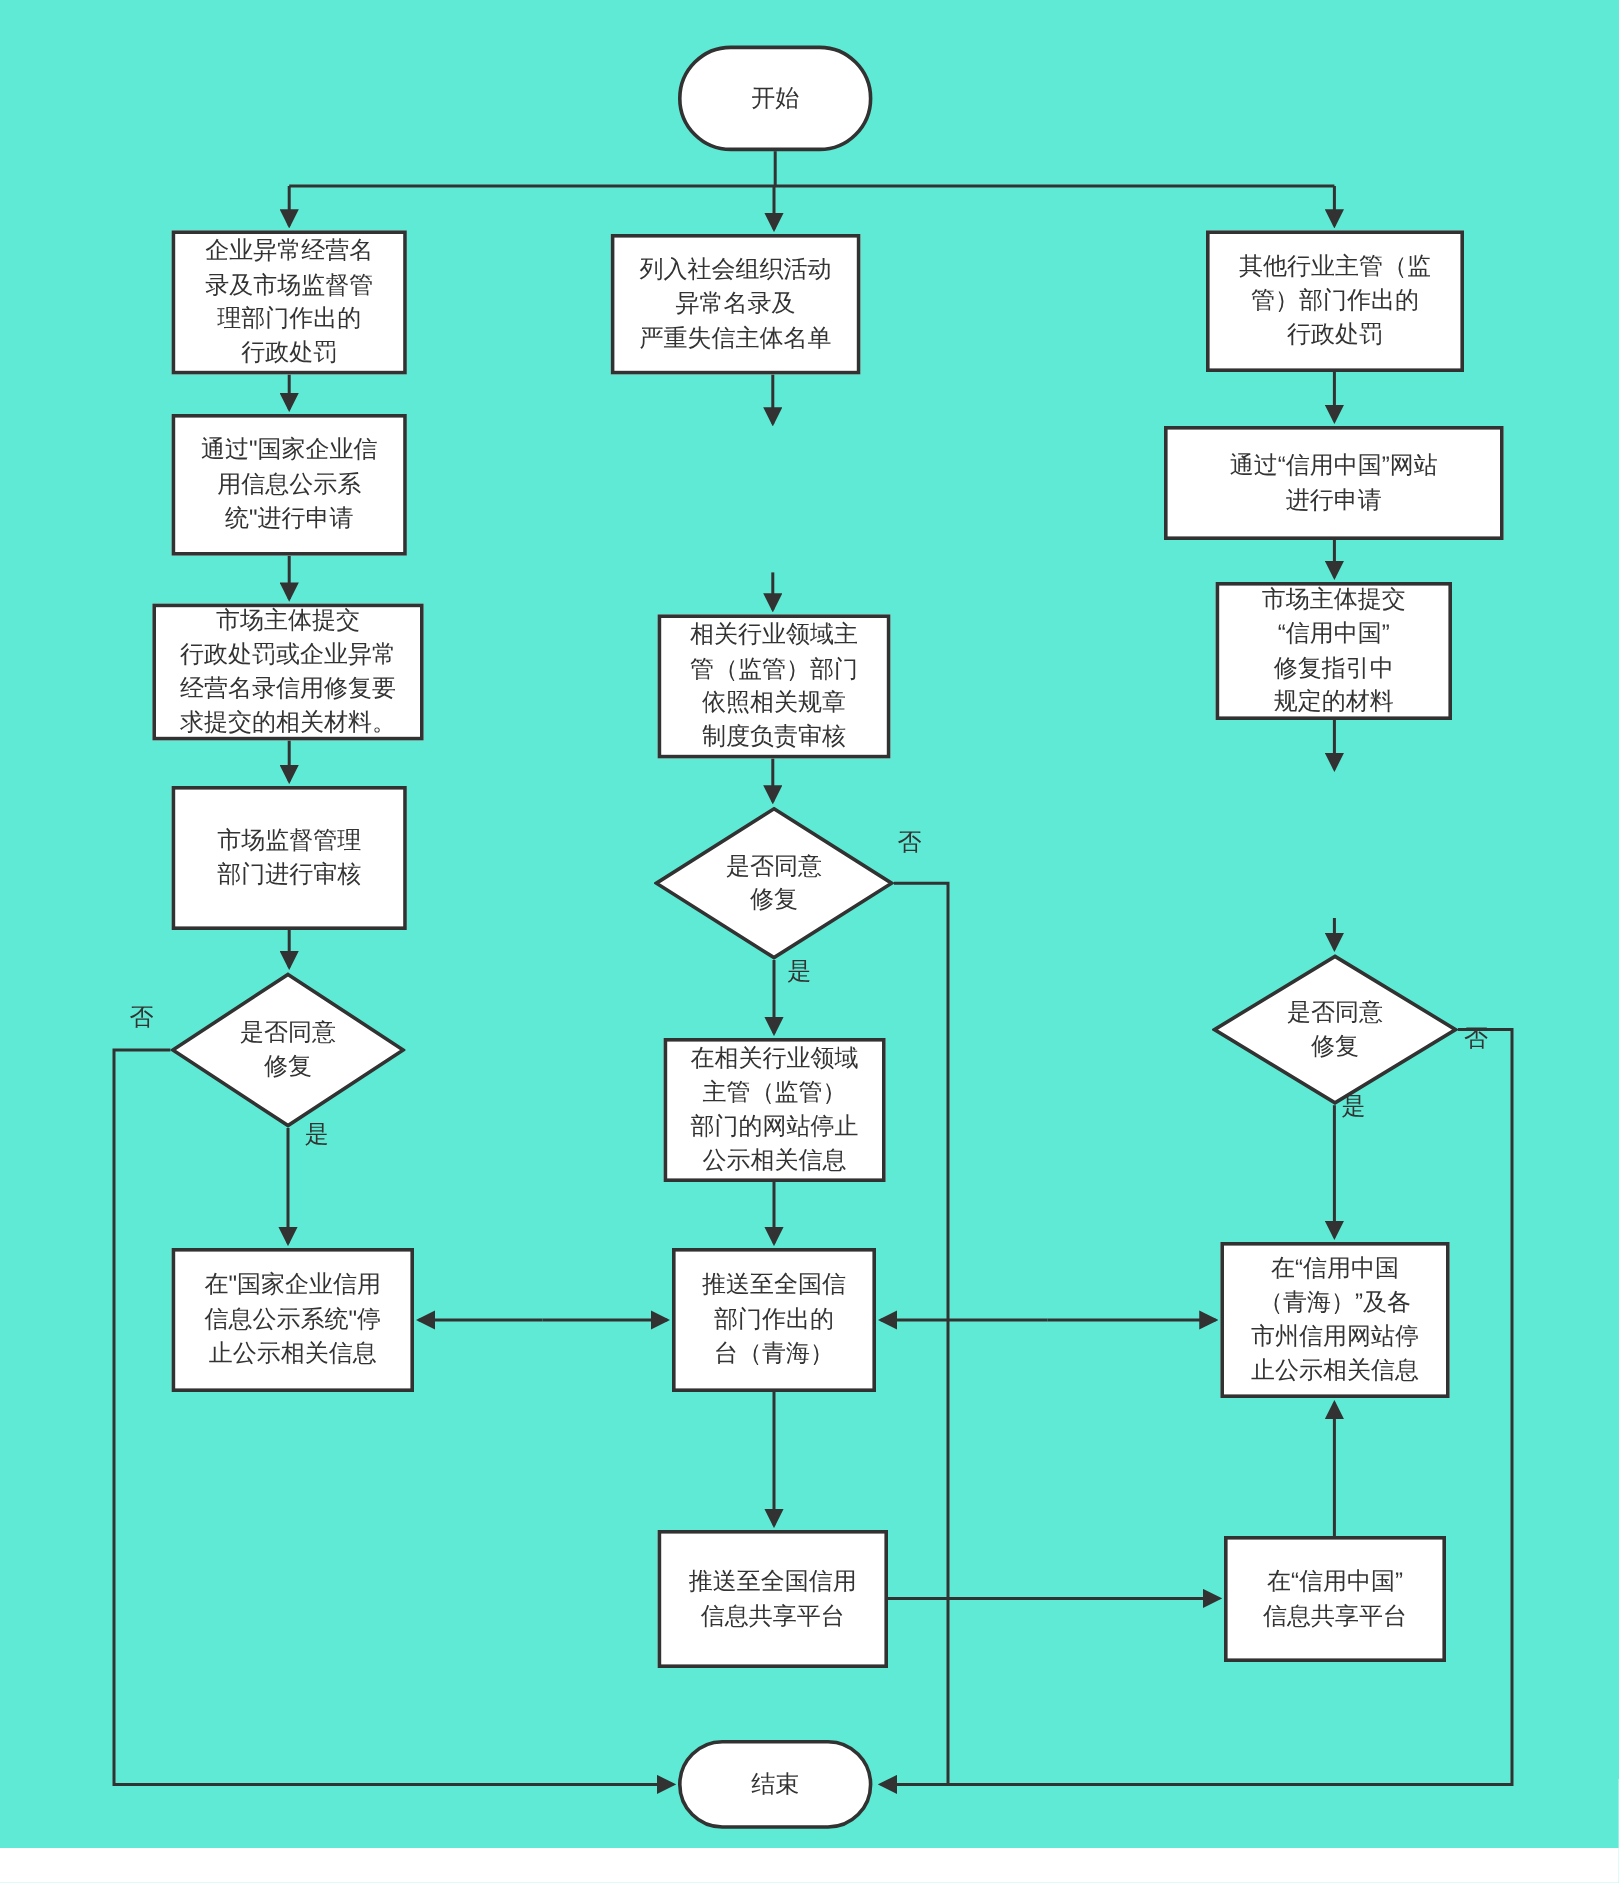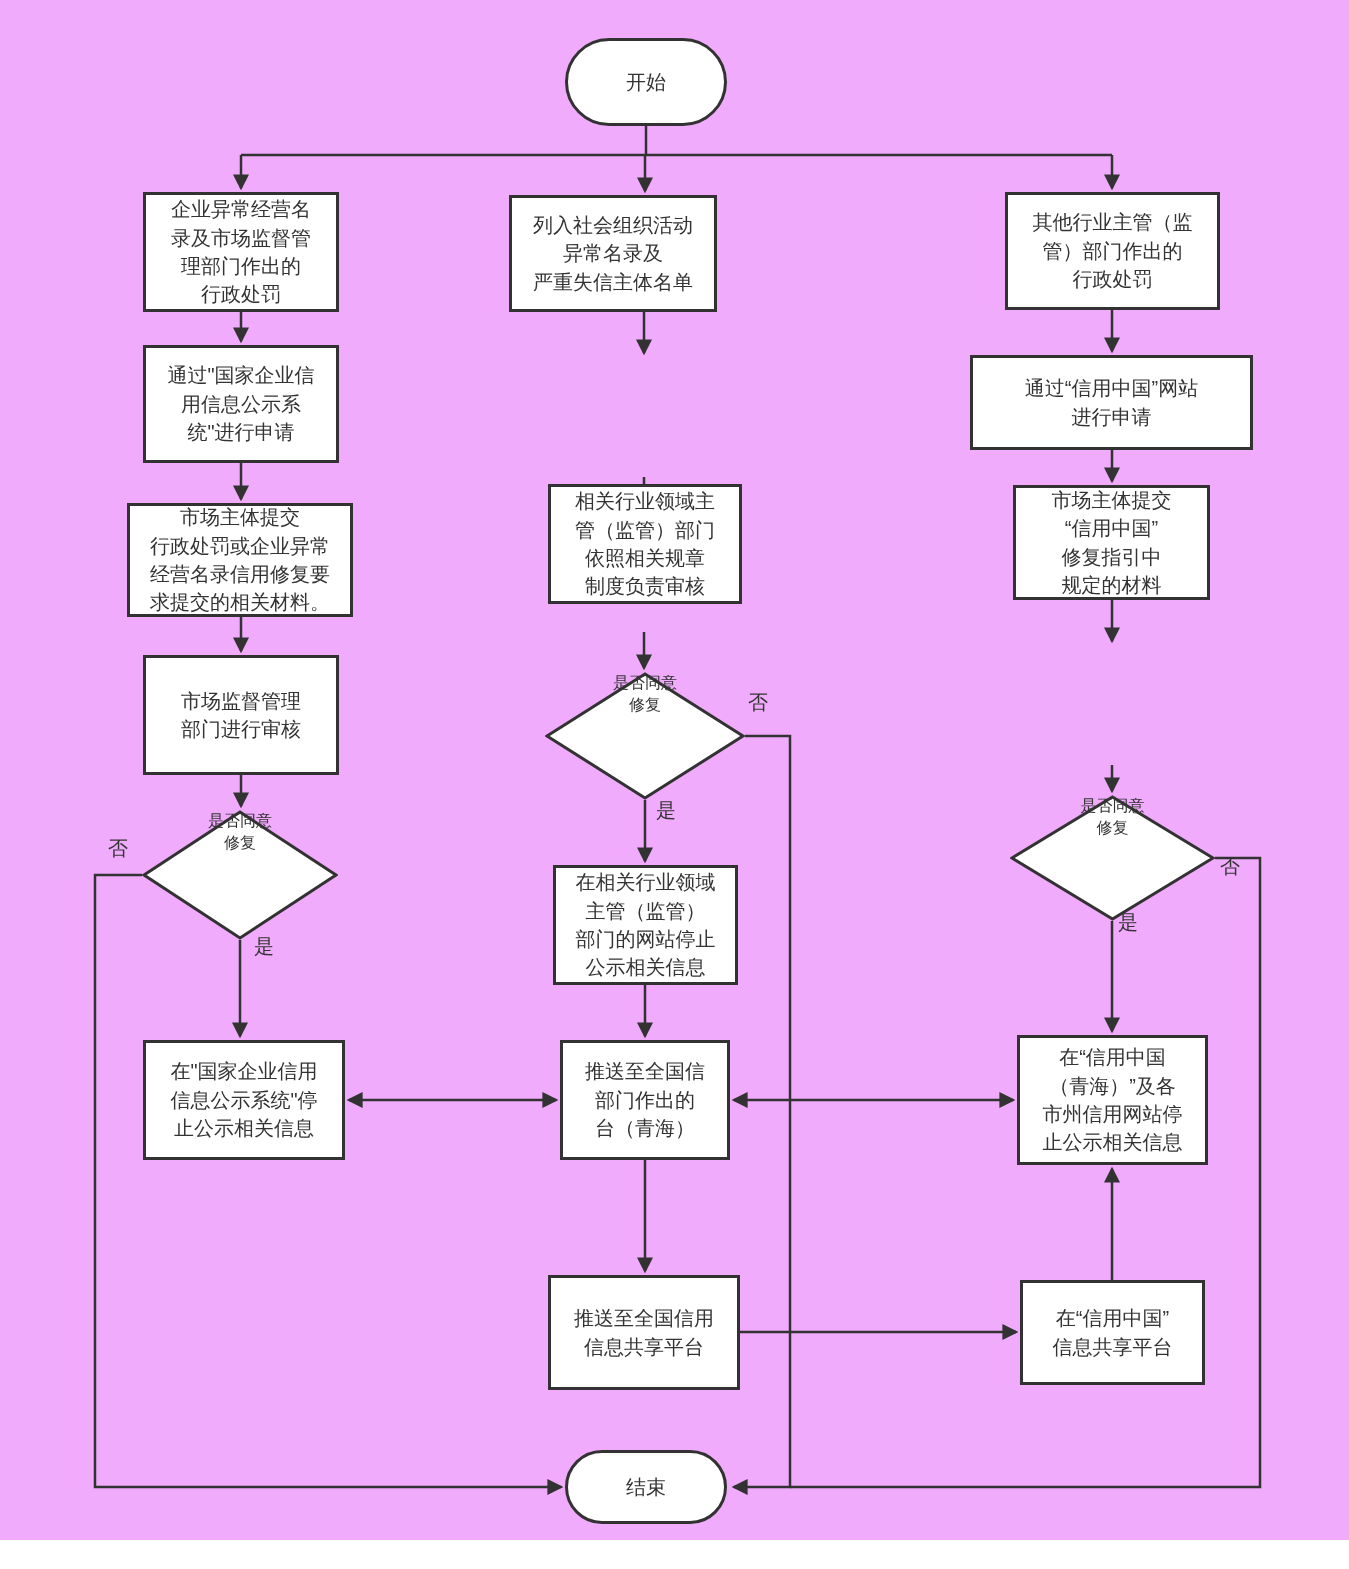--- a/index.html
+++ b/index.html
@@ -1,41 +1,41 @@
 <!DOCTYPE html>
 <html><head>
 <meta charset="utf-8">
 <style>
   html,body{margin:0;padding:0;background:#ffffff;}
   #canvas{
     position:relative;
     width:1349px;height:1540px;
-    background:#f0abfc;
+    background:#5eead4;
     font-family:"Liberation Sans","DejaVu Sans",sans-serif;
     color:#333333;
     text-decoration:underline;
   }
   #connectors{position:absolute;left:0;top:0;pointer-events:none;}
   .box{
     position:absolute;
     background:#ffffff;
     border:3px solid #323232;
     box-sizing:border-box;
     display:flex;align-items:center;justify-content:center;
     text-align:center;
     white-space:pre-line;
     font-size:20px;line-height:1.42;
     padding:4px 6px;
   }
   .pill{border-radius:44px;}
   .diamond{
     position:absolute;
-    display:flex;align-items:flex-start;justify-content:center;
+    display:flex;align-items:center;justify-content:center;
     text-align:center;white-space:pre-line;
-    font-size:16px;line-height:1.4;
+    font-size:20px;line-height:1.4;
     box-sizing:border-box;
   }
   .dshape{position:absolute;left:0;top:0;}
   .dshape polygon{fill:#ffffff;stroke:#323232;stroke-width:3;}
   .dlabel{position:relative;}
   .branch-label{
     position:absolute;
     font-size:20px;line-height:1;color:#333333;
   }
 </style>
@@ -118,21 +118,21 @@
     <span class="dlabel">是否同意
 修复</span>
   </div>
   <div class="box" style="left:143px;top:1040px;width:202px;height:120px">在"国家企业信用
 信息公示系统"停
 止公示相关信息</div>
 
   <div class="box" style="left:509px;top:195px;width:208px;height:117px">列入社会组织活动
 异常名录及
 严重失信主体名单</div>
-  <div class="box" style="left:548px;top:484px;width:194px;height:120px">相关行业领域主
+  <div class="box" style="left:548px;top:512px;width:194px;height:120px">相关行业领域主
 管（监管）部门
 依照相关规章
 制度负责审核</div>
   <div class="diamond" style="left:545px;top:672px;width:200px;height:128px">
     <svg class="dshape" width="200" height="128">
       <polygon points="100,2 198,64 100,126 2,64"></polygon>
     </svg>
     <span class="dlabel">是否同意
 修复</span>
   </div>

